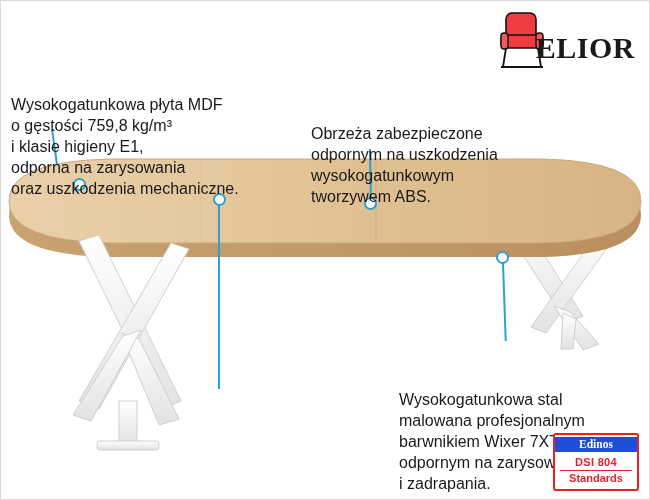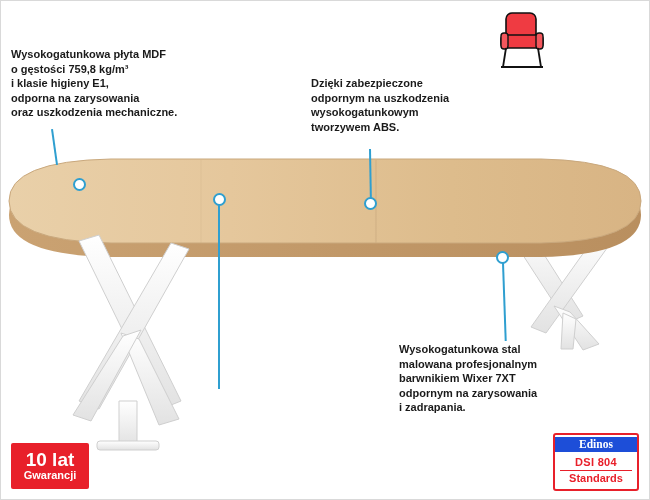--- a/index.html
+++ b/index.html
@@ -53,25 +53,26 @@
     position: absolute;
     left: 18px;
     top: 0px;
     width: 58px;
     height: 62px;
   }
 
   
   .callout {
     position: absolute;
-    font-size: 11px;
-    font-weight: bold;
+    font-size: 16px;
+    font-weight: normal;
     color: #1a1a1a;
     line-height: 1.32;
     white-space: pre-line;
+    margin-top: 47px;
   }
   .c1 { left: 10px;  top: 46px;  width: 250px; }
   .c2 { left: 310px; top: 75px;  width: 215px; }
   .c3 { left: 143px; top: 390px; width: 220px; }
   .c4 { left: 398px; top: 341px; width: 230px; }
 
   
   .leader {
     position: absolute;
     background: #2f9fd0;
@@ -176,20 +177,21 @@
   <div class="brand">
     <svg class="chair" viewBox="0 0 58 62">
       <rect x="13" y="2" width="30" height="26" rx="6" fill="#ef3b42" stroke="#111" stroke-width="1.6"></rect>
       <rect x="8" y="24" width="42" height="13" rx="4" fill="#ef3b42" stroke="#111" stroke-width="1.6"></rect>
       <rect x="8" y="22" width="7" height="16" rx="3" fill="#f4575d" stroke="#111" stroke-width="1.4"></rect>
       <rect x="43" y="22" width="7" height="16" rx="3" fill="#f4575d" stroke="#111" stroke-width="1.4"></rect>
       <line x1="13" y1="37" x2="10" y2="56" stroke="#111" stroke-width="1.8"></line>
       <line x1="45" y1="37" x2="48" y2="56" stroke="#111" stroke-width="1.8"></line>
       <line x1="8" y1="56" x2="50" y2="56" stroke="#111" stroke-width="1.8"></line>
     </svg>
+    <div class="brand-name">ELIOR</div>
   </div>
 
   <svg class="table-svg" viewBox="0 0 650 360">
     <defs>
       <linearGradient id="topgrad" x1="0" y1="0" x2="1" y2="0">
         <stop offset="0%" stop-color="#e9d0a9"></stop>
         <stop offset="35%" stop-color="#e5c79c"></stop>
         <stop offset="70%" stop-color="#ddbc8c"></stop>
         <stop offset="100%" stop-color="#d8b484"></stop>
       </linearGradient>
@@ -235,34 +237,30 @@
   <div class="dot" style="left:72px; top:177px;"></div>
   <div class="dot" style="left:363px; top:196px;"></div>
   <div class="dot" style="left:212px; top:192px;"></div>
   <div class="dot" style="left:495px; top:250px;"></div>
 
   <div class="callout c1">Wysokogatunkowa płyta MDF
 o gęstości 759,8 kg/m³
 i klasie higieny E1,
 odporna na zarysowania
 oraz uszkodzenia mechaniczne.</div>
-  <div class="callout c2">Dzięki zabezpieczone
+  <div class="callout c2">Obrzeża zabezpieczone
 odpornym na uszkodzenia
 wysokogatunkowym
 tworzywem ABS.</div>
   <div class="callout c4">Wysokogatunkowa stal
 malowana profesjonalnym
 barwnikiem Wixer 7XT
 odpornym na zarysowania
 i zadrapania.</div>
 
-  <div class="badge-guarantee">
-    <div class="big">10 lat</div>
-    <div class="small">Gwarancji</div>
-  </div>
 
   <div class="badge-edinos">
     <div class="edinos-top">Edinos</div>
     <div class="edinos-dsi">DSI  804</div>
     <div class="edinos-rule"></div>
     <div class="edinos-std">Standards</div>
   </div>
 
 </div>
 

